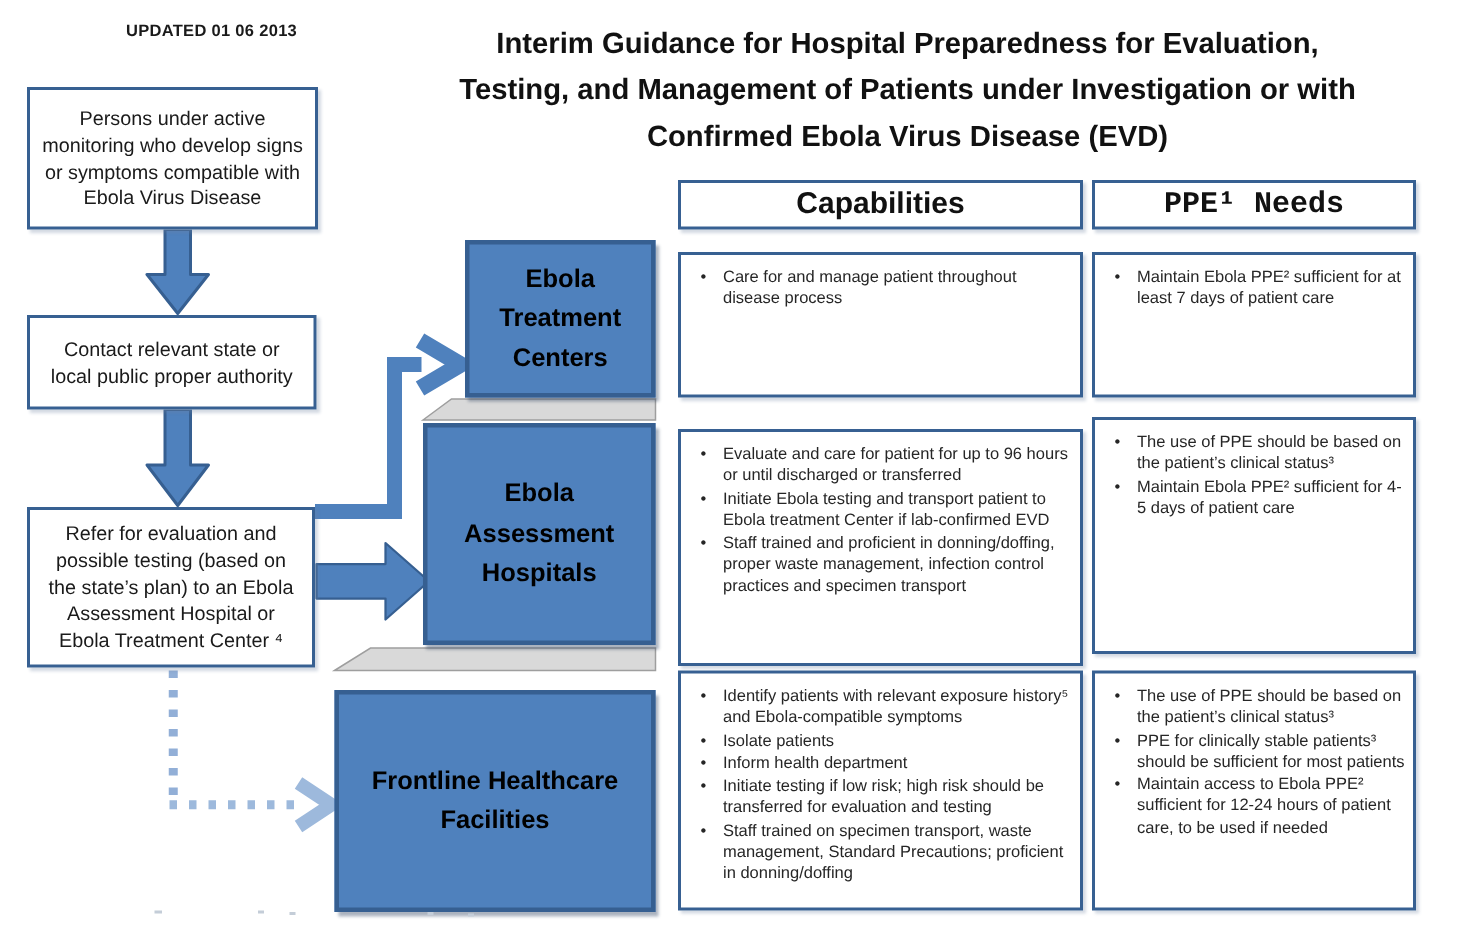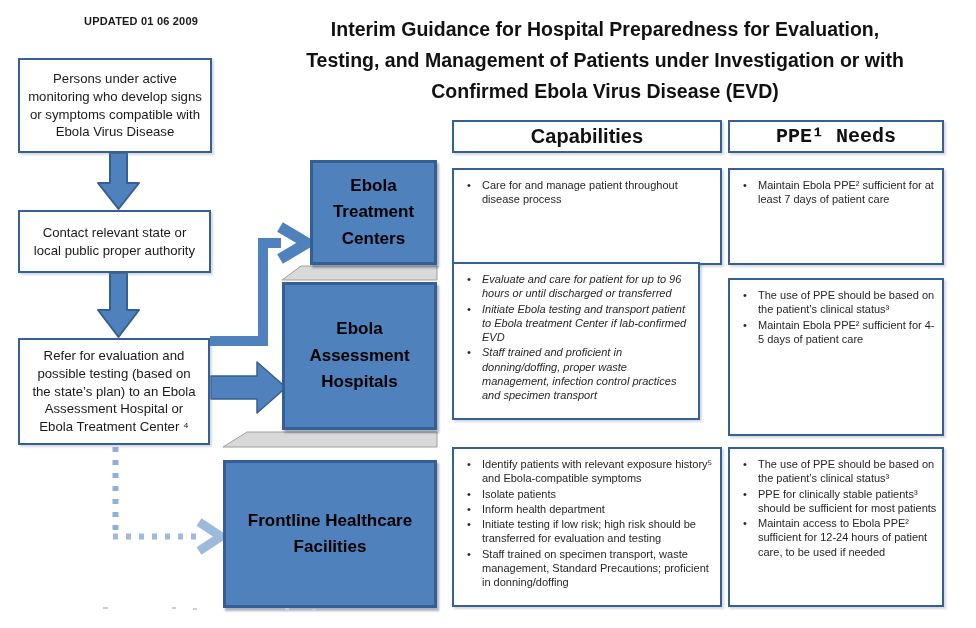--- a/index.html
+++ b/index.html
@@ -63,21 +63,21 @@
     <path d="M211,376 L257,376 L257,362 L286,387.5 L257,413 L257,399 L211,399 Z" fill="#4F81BD" stroke="#365F91" stroke-width="1.5" stroke-linejoin="round"></path>
 
     <line x1="115.5" y1="447" x2="115.5" y2="531" stroke="#92AFD7" stroke-width="6" stroke-dasharray="5 8"></line>
     <line x1="113" y1="536.5" x2="196" y2="536.5" stroke="#9DB9DC" stroke-width="6" stroke-dasharray="5 8"></line>
     <path d="M199,522 L221,536.5 L199,551" fill="none" stroke="#9DB9DC" stroke-width="9"></path>
 
     <polygon points="282,280 301,266 437,266 437,280" fill="#D9D9D9" stroke="#9e9e9e" stroke-width="1"></polygon>
     <polygon points="223,447 247,432 437,432 437,447" fill="#D9D9D9" stroke="#9e9e9e" stroke-width="1"></polygon>
   </svg>
 
-  <div class="updated">UPDATED 01 06 2009</div>
+  <div class="updated">UPDATED 01 06 2013</div>
 
   <div class="title-block">
     <div>Interim Guidance for Hospital Preparedness for Evaluation,</div>
     <div>Testing, and Management of Patients under Investigation or with</div>
     <div>Confirmed Ebola Virus Disease (EVD)</div>
   </div>
 
   <div class="flowbox" style="left:18px; top:58px; width:194px; height:95px;">
     <span>Persons under active monitoring who develop signs or symptoms compatible with Ebola Virus Disease</span>
   </div>
@@ -109,21 +109,21 @@
     <ul>
         <li>Care for and manage patient throughout disease process</li>
       </ul>
   </div>
   <div class="tablebox cellbox" style="left:728px; top:168px; width:216px; height:97px;">
     <ul>
         <li>Maintain Ebola PPE² sufficient for at least 7 days of patient care</li>
       </ul>
   </div>
 
-  <div class="tablebox cellbox" style="left:452px; top:262px; width:248px; height:158px;font-style:italic;">
+  <div class="tablebox cellbox" style="left:452px; top:286px; width:270px; height:158px;">
     <ul>
         <li>Evaluate and care for patient for up to 96 hours or until discharged or transferred</li>
         <li>Initiate Ebola testing and transport patient to Ebola treatment Center if lab-confirmed EVD</li>
         <li>Staff trained and proficient in donning/doffing, proper waste management, infection control practices and specimen transport</li>
       </ul>
   </div>
   <div class="tablebox cellbox" style="left:728px; top:278px; width:216px; height:158px;">
     <ul>
         <li>The use of PPE should be based on the patient’s clinical status³</li>
         <li>Maintain Ebola PPE² sufficient for 4-5 days of patient care</li>

